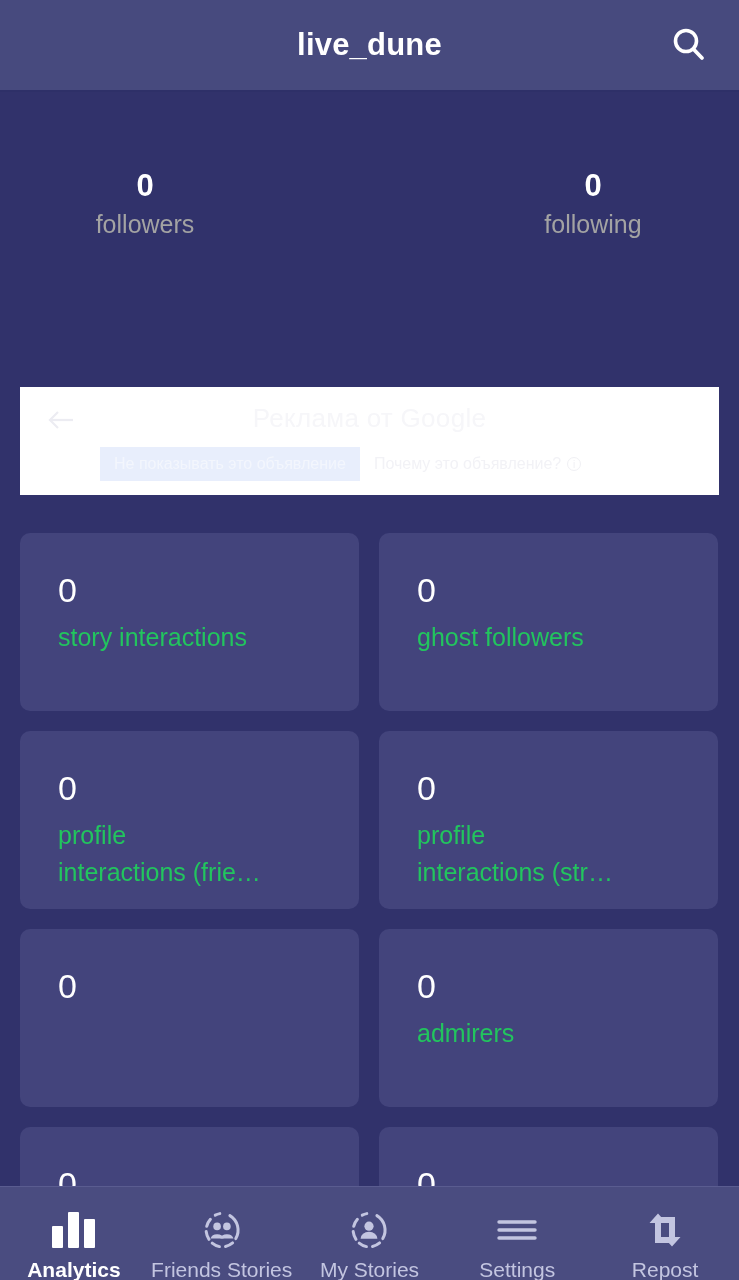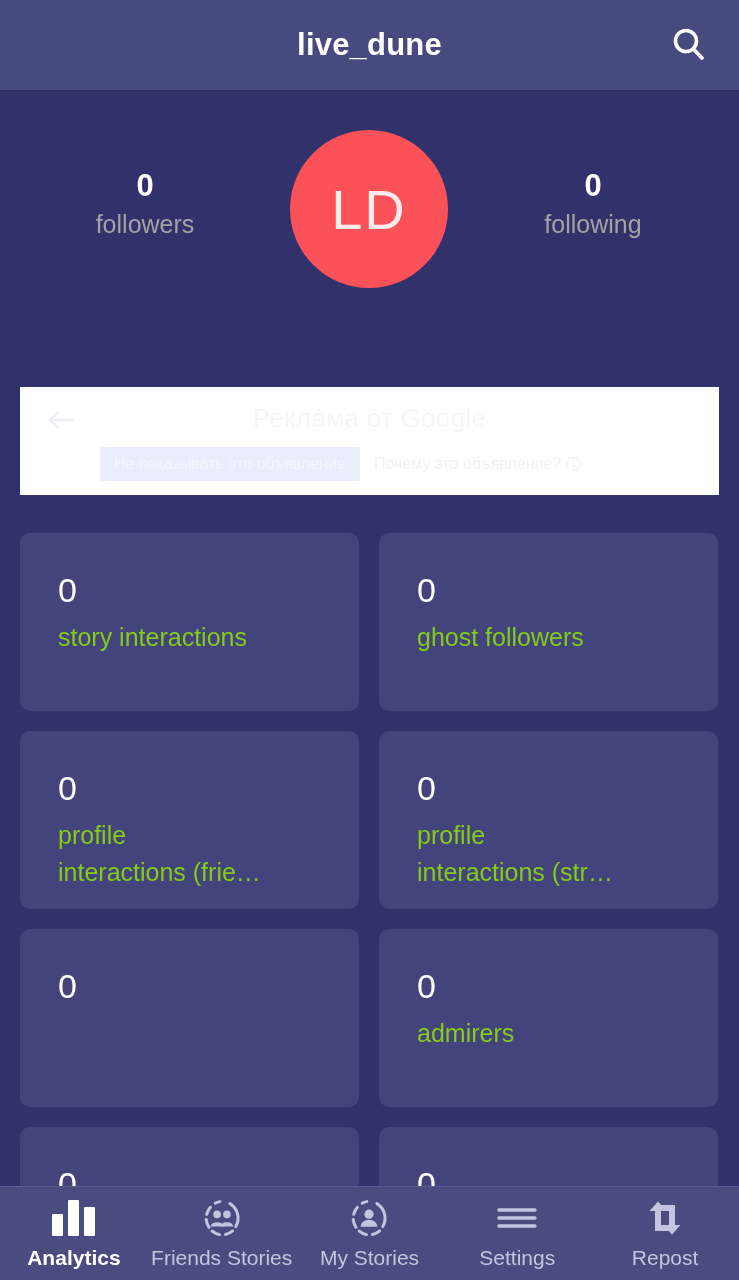--- a/index.html
+++ b/index.html
@@ -185,38 +185,38 @@
     overflow: hidden;
   }
   .card-value {
     font-size: 34px;
     color: #ffffff;
     line-height: 42px;
     font-weight: 400;
   }
   .card-label {
     font-size: 25px;
-    color: #84cc16;
+    color: #22c55e;
     line-height: 37px;
     margin-top: 8px;
     white-space: pre-line;
   }
 
   
   .bottom-nav {
     position: absolute;
     left: 0;
     bottom: 0;
     width: 739px;
     height: 94px;
     background: #4a4c80;
     border-top: 1px solid #5a5c90;
     display: flex;
     align-items: flex-start;
-    padding-top: 10px;
+    padding-top: 22px;
     z-index: 10;
   }
   .nav-item {
     flex: 1;
     display: flex;
     flex-direction: column;
     align-items: center;
     justify-content: flex-start;
     gap: 6px;
     cursor: pointer;
@@ -259,23 +259,20 @@
     </div>
   </div>
 
   <div class="profile">
 
     <div class="stat left">
       <div class="stat-value">0</div>
       <div class="stat-label">followers</div>
     </div>
 
-    <div class="avatar">
-      <span class="avatar-initials">LD</span>
-    </div>
 
     <div class="stat right">
       <div class="stat-value">0</div>
       <div class="stat-label">following</div>
     </div>
   </div>
 
   <div class="ad-banner">
     <span class="ad-back-arrow">
       <svg width="30" height="26" viewBox="0 0 30 26" fill="none">

